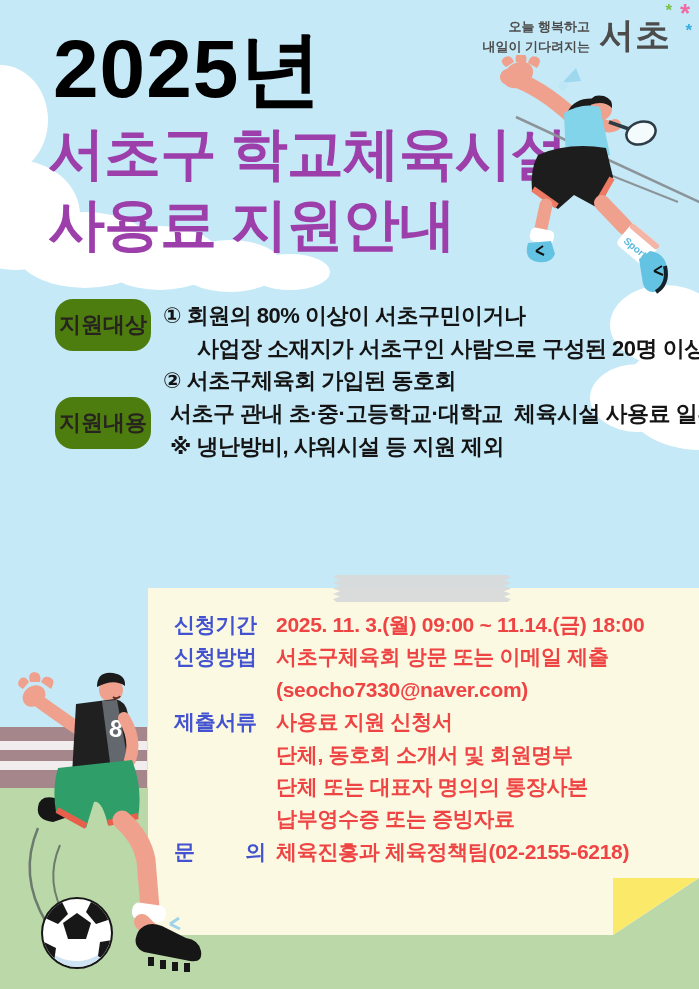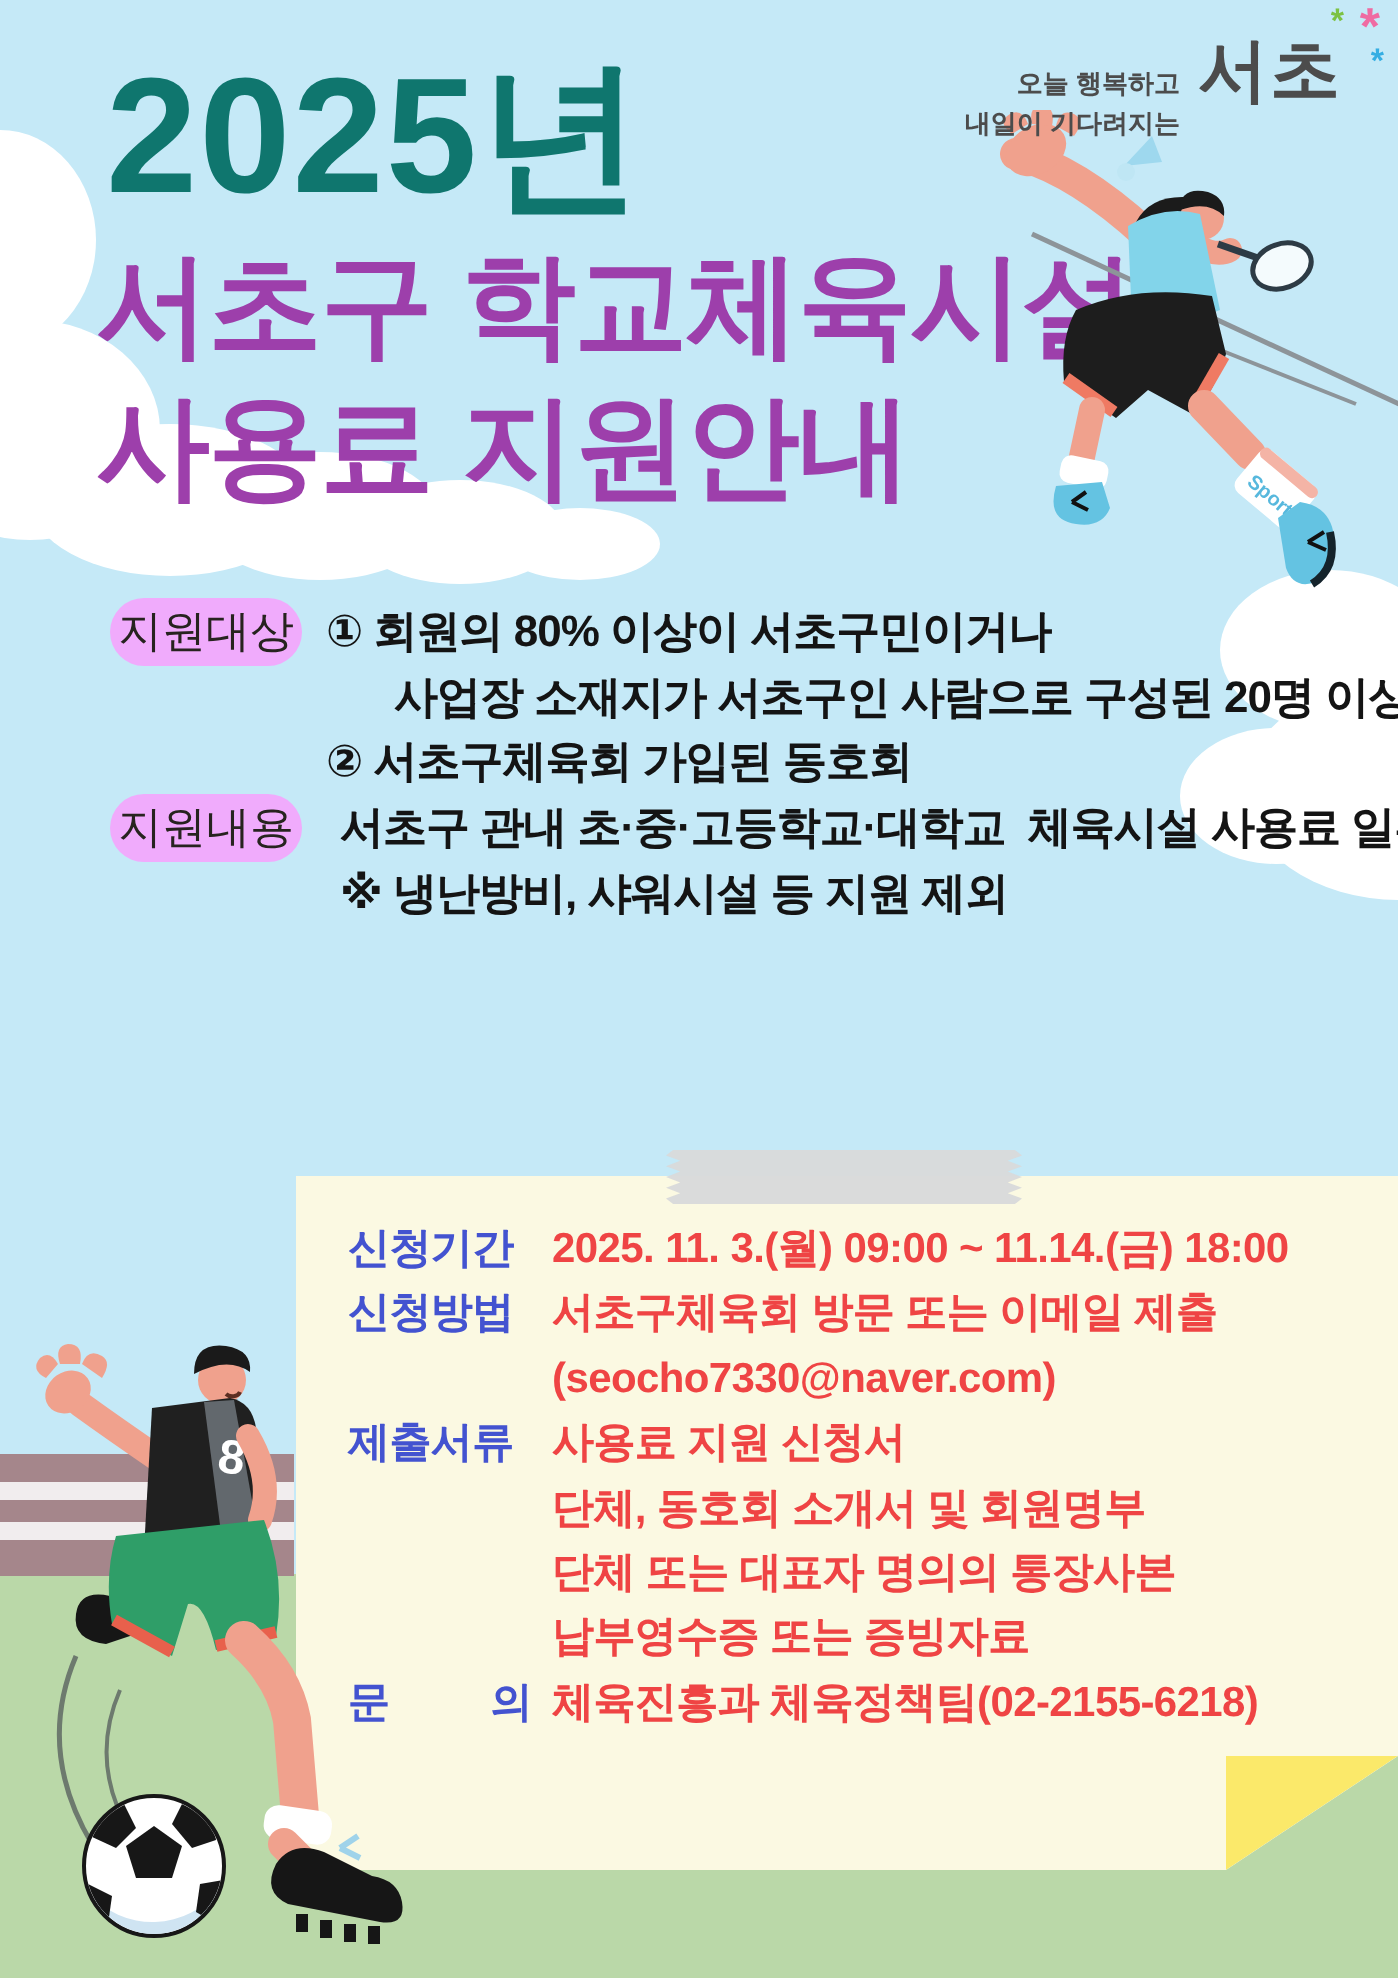--- a/index.html
+++ b/index.html
@@ -6,35 +6,35 @@
   .poster{
     position:relative;width:699px;height:989px;overflow:hidden;
     background:#c5e9f7;
     font-family:"Liberation Sans","DejaVu Sans",sans-serif;
   }
   .abs{position:absolute;}
   
   .clouds{left:0;top:0;z-index:1;}
   
   .logo{top:12px;right:12px;z-index:8;display:flex;align-items:flex-start;gap:9px;}
-  .logo-tagline{text-align:right;font-size:13px;line-height:1.5;color:#4c4c4c;font-weight:700;margin-top:20px;}
+  .logo-tagline{text-align:right;font-size:13px;line-height:1.5;color:#4c4c4c;font-weight:700;margin-top:5px;}
   .logo-name{position:relative;font-size:35px;font-weight:800;color:#4c4c4c;letter-spacing:1px;padding-right:16px;}
   .logo-star{position:absolute;font-weight:800;line-height:1;}
   .star-pink{right:-4px;top:-12px;font-size:26px;color:#ef6ba2;}
   .star-green{right:14px;top:-10px;font-size:17px;color:#7cc242;}
   .star-blue{right:-6px;top:10px;font-size:17px;color:#35aee3;}
   
-  .title-year{left:53px;top:22px;z-index:5;font-size:82px;font-weight:800;color:#0f766e;letter-spacing:1px;line-height:1.15;}
+  .title-year{left:53px;top:22px;z-index:5;font-size:82px;font-weight:800;color:#000000;letter-spacing:1px;line-height:1.15;}
   .title-main{left:48px;top:118px;z-index:5;font-size:57px;font-weight:800;color:#9d3fab;line-height:71px;letter-spacing:-1px;}
   
   .sec{z-index:5;display:flex;align-items:flex-start;left:55px;}
   .sec-1{top:299px;} .sec-2{top:397px;} .sec-3{top:471px;}
-  .sec-pill{flex:none;width:96px;height:34px;border-radius:18px;background:#f0abfc;
+  .sec-pill{flex:none;width:96px;height:52px;border-radius:18px;background:#4d7c0f;
     display:flex;align-items:center;justify-content:center;
-    font-size:22px;font-weight:400;color:#27231f;}
+    font-size:22px;font-weight:700;color:#27231f;}
   .sec-lines{margin-left:12px;margin-top:1px;font-size:22px;font-weight:600;color:#141414;line-height:32.5px;letter-spacing:-0.5px;}
   .sec-line{white-space:pre;}
   .ind-lg{padding-left:34px;} .ind-sm{padding-left:7px;}
   
   .tape{left:333px;top:575px;width:178px;height:27px;background:#d8dadb;z-index:6;opacity:.96;
     clip-path:polygon(2% 0%,98% 0%,100% 10%,96% 20%,100% 30%,96% 40%,100% 50%,96% 60%,100% 70%,96% 80%,100% 90%,98% 100%,2% 100%,0% 90%,4% 80%,0% 70%,4% 60%,0% 50%,4% 40%,0% 30%,4% 20%,0% 10%);}
   .note{left:148px;top:588px;width:551px;height:347px;background:#fbf9e2;z-index:3;
     clip-path:polygon(0 0,100% 0,100% calc(100% - 57px),calc(100% - 86px) 100%,0 100%);
     box-sizing:border-box;padding:21px 0 0 26px;}
   .note-fold{position:absolute;left:465px;top:290px;width:86px;height:57px;background:#fbe96a;

